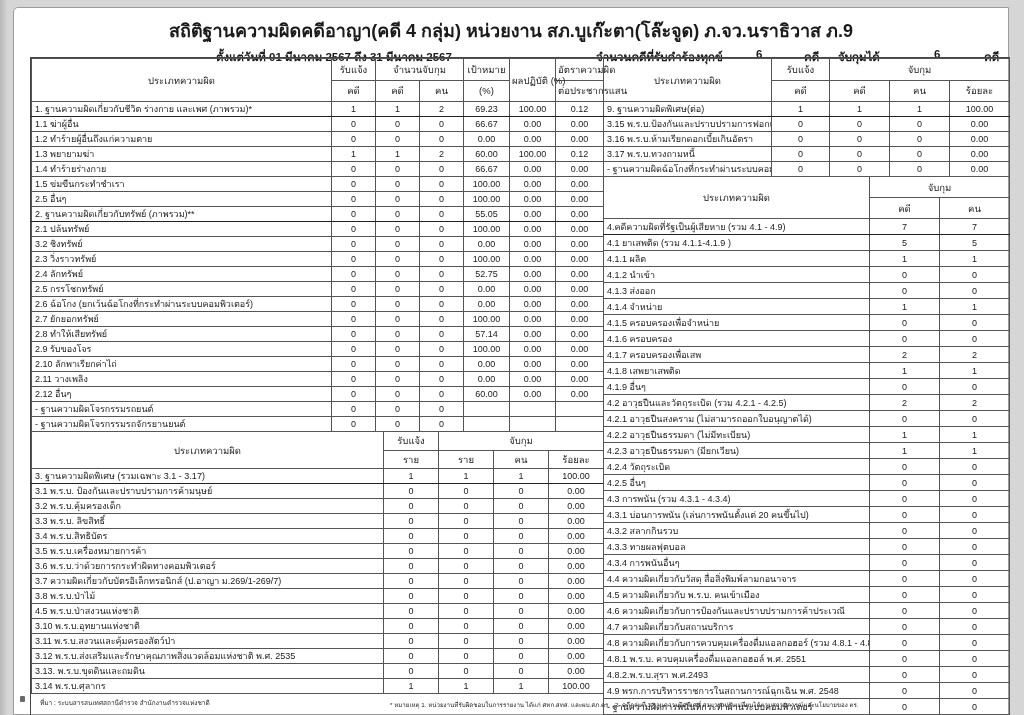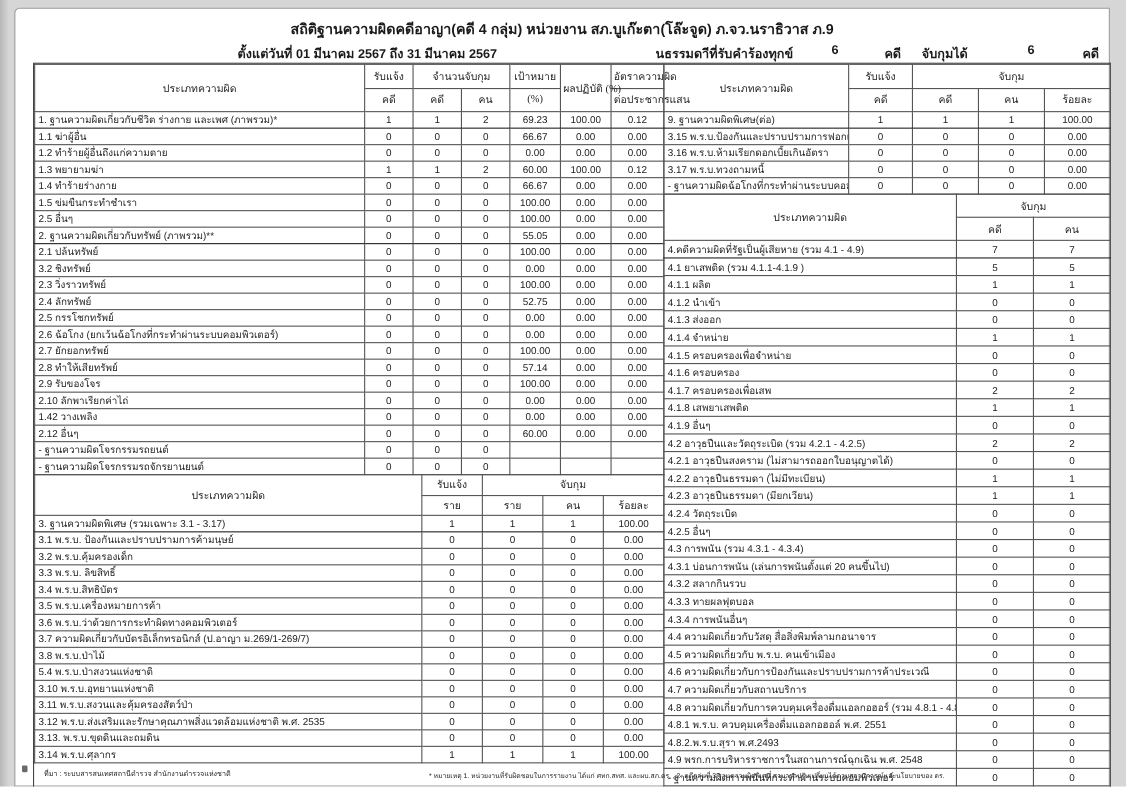--- a/index.html
+++ b/index.html
@@ -6,40 +6,40 @@
   body{
     width:1024px;height:715px;position:relative;overflow:hidden;
     background:linear-gradient(90deg,#b7b7b7 0px,#d6d6d6 8px,#d6d6d6 100%);
     font-family:"Liberation Sans",sans-serif;color:#1a1a1a;
   }
   .page{
     position:absolute;left:13px;top:7px;width:996px;height:708px;
     background:#ffffff;border:1px solid #9c9c9c;border-radius:5px 0 0 0;
     box-sizing:border-box;
   }
-  .title{margin-top:8px;text-align:center;font-weight:bold;font-size:13px;white-space:nowrap;}
+  .title{margin-top:8px;text-align:center;font-weight:bold;font-size:18px;white-space:nowrap;}
   .subhead{position:relative;height:18px;margin-top:3px;font-weight:bold;font-size:11.5px;}
   .subhead span{position:absolute;white-space:nowrap;}
   .s-date{left:202px;top:0;}
   .s-cl{left:582px;top:0;}
   .s-cv{left:742px;top:0;}
   .s-cu{left:790px;top:0;}
   .s-al{left:824px;top:0;}
   .s-av{left:920px;top:0;}
   .s-au{left:970px;top:0;}
   .tablewrap{position:absolute;left:16px;top:49px;width:978px;border:1px solid #444;box-sizing:content-box;}
   .cols{display:flex;align-items:flex-start;}
   .leftcol{width:572px;flex:0 0 572px;}
   .rightcol{width:406px;flex:0 0 406px;}
   table{border-collapse:collapse;table-layout:fixed;}
   #tableA,#tableB{width:572px;}
   #tableC,#tableD{width:406px;}
   #tableB,#tableD{margin-top:-1px;}
   th,td{border:1px solid #555;padding:0;overflow:hidden;white-space:nowrap;font-weight:normal;}
-  th{font-size:9.5px;text-align:center;font-family:Liberation Serif, serif;}
+  th{font-size:9.5px;text-align:center;}
   td{font-size:9px;}
   td.lbl{text-align:left;padding-left:3px;}
   td.num{text-align:center;}
   th.ovf{overflow:visible;text-align:left;padding-left:2px;}
   #tableA thead tr{height:21.5px;}
   #tableA tbody tr{height:14.77px;}
   #tableB thead tr{height:18.5px;}
   #tableB tbody tr{height:14.27px;}
   #tableC thead tr{height:21.5px;}
   #tableC tbody tr{height:13.6px;}
@@ -59,21 +59,21 @@
 </style>
 </head>
 <body>
 
 <div class="page">
 
   <div class="title">สถิติฐานความผิดคดีอาญา(คดี 4 กลุ่ม) หน่วยงาน สภ.บูเก๊ะตา(โล๊ะจูด) ภ.จว.นราธิวาส ภ.9</div>
 
   <div class="subhead">
     <span class="s-date">ตั้งแต่วันที่ 01 มีนาคม 2567 ถึง 31 มีนาคม 2567</span>
-    <span class="s-cl">นธรรมดาีที่รับคำร้องทุกข์</span>
+    <span class="s-cl">จำนวนคดีที่รับคำร้องทุกข์</span>
     <span class="s-cv">6</span>
     <span class="s-cu">คดี</span>
     <span class="s-al">จับกุมได้</span>
     <span class="s-av">6</span>
     <span class="s-au">คดี</span>
   </div>
 
   <div class="tablewrap">
     <div class="cols">
       <div class="leftcol">
@@ -262,21 +262,21 @@
               <tr>
                 <td class="lbl">2.10 ลักพาเรียกค่าไถ่</td>
                 <td class="num">0</td>
                 <td class="num">0</td>
                 <td class="num">0</td>
                 <td class="num">0.00</td>
                 <td class="num">0.00</td>
                 <td class="num">0.00</td>
               </tr>
               <tr>
-                <td class="lbl">1.42 วางเพลิง</td>
+                <td class="lbl">2.11 วางเพลิง</td>
                 <td class="num">0</td>
                 <td class="num">0</td>
                 <td class="num">0</td>
                 <td class="num">0.00</td>
                 <td class="num">0.00</td>
                 <td class="num">0.00</td>
               </tr>
               <tr>
                 <td class="lbl">2.12 อื่นๆ</td>
                 <td class="num">0</td>
@@ -386,21 +386,21 @@
                 <td class="num">0.00</td>
               </tr>
               <tr>
                 <td class="lbl">3.8 พ.ร.บ.ป่าไม้</td>
                 <td class="num">0</td>
                 <td class="num">0</td>
                 <td class="num">0</td>
                 <td class="num">0.00</td>
               </tr>
               <tr>
-                <td class="lbl">5.4 พ.ร.บ.ป่าสงวนแห่งชาติ</td>
+                <td class="lbl">4.5 พ.ร.บ.ป่าสงวนแห่งชาติ</td>
                 <td class="num">0</td>
                 <td class="num">0</td>
                 <td class="num">0</td>
                 <td class="num">0.00</td>
               </tr>
               <tr>
                 <td class="lbl">3.10 พ.ร.บ.อุทยานแห่งชาติ</td>
                 <td class="num">0</td>
                 <td class="num">0</td>
                 <td class="num">0</td>

